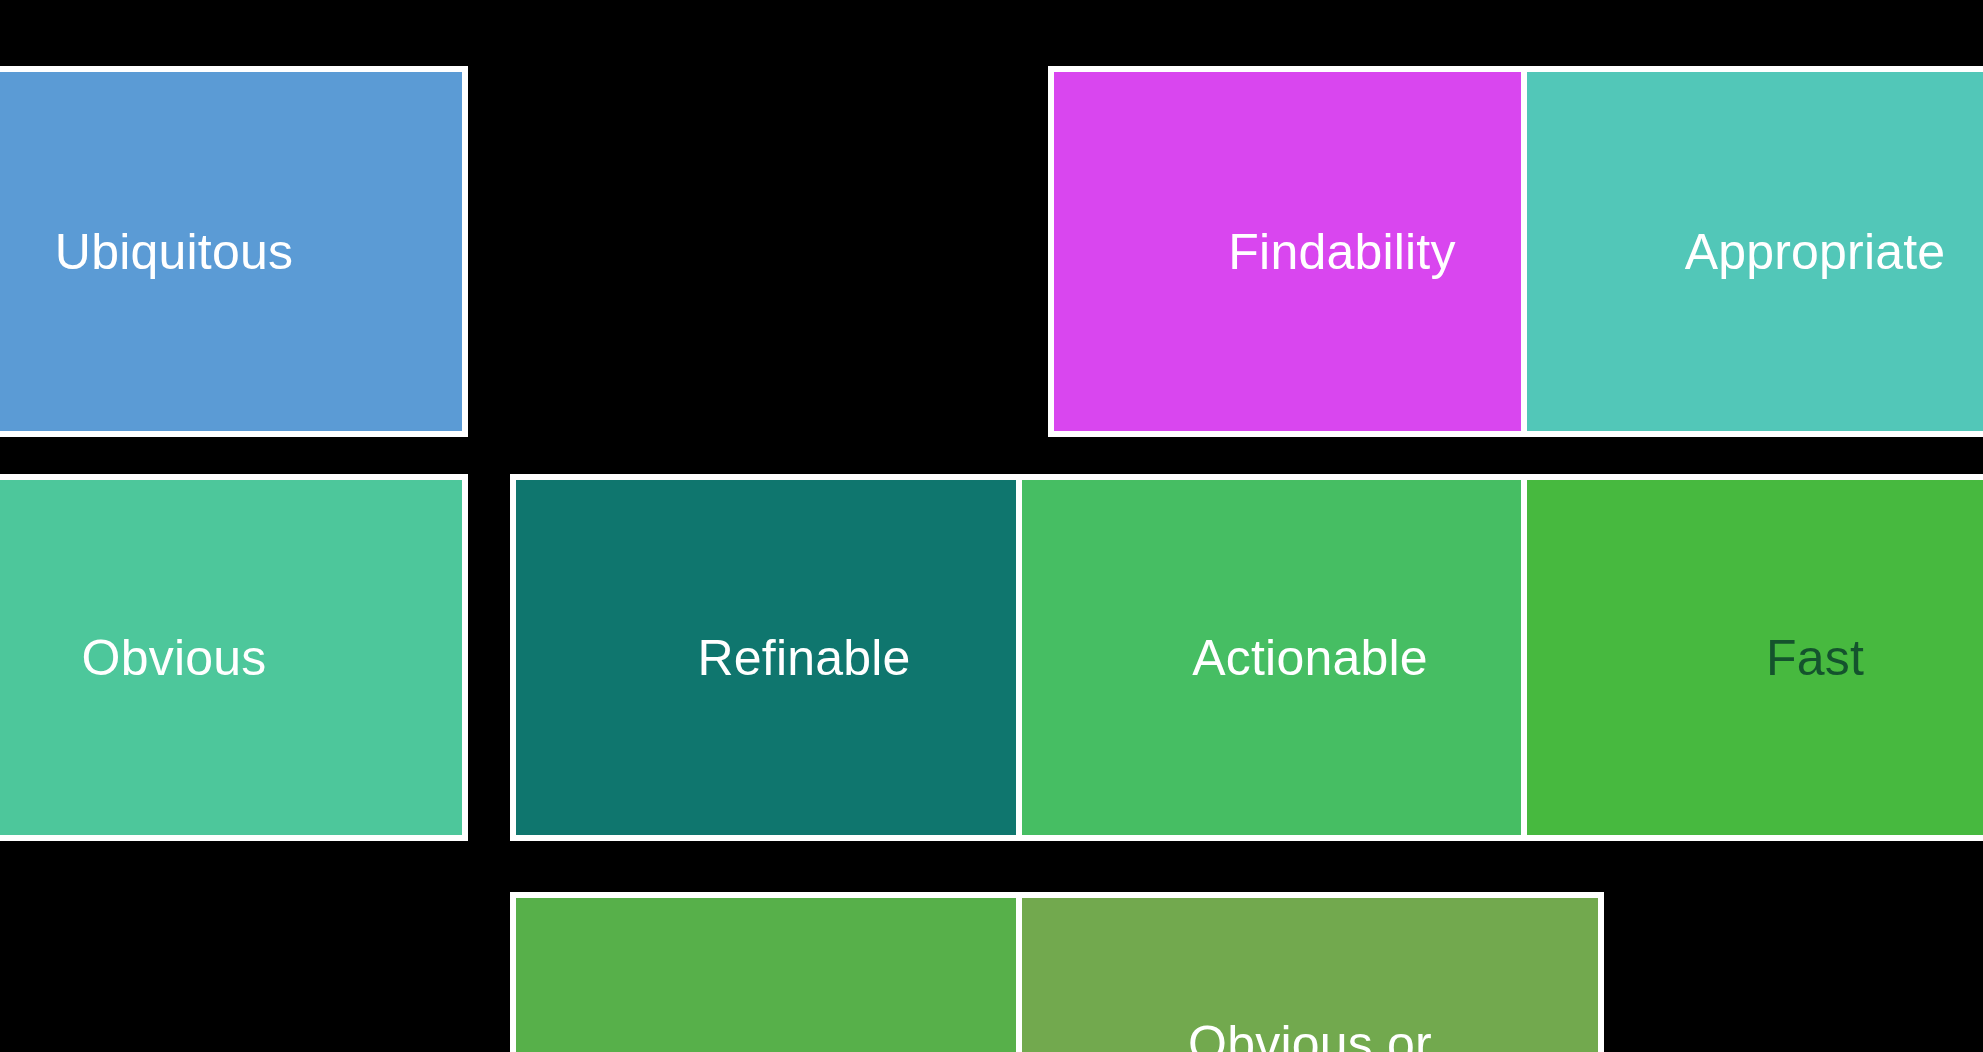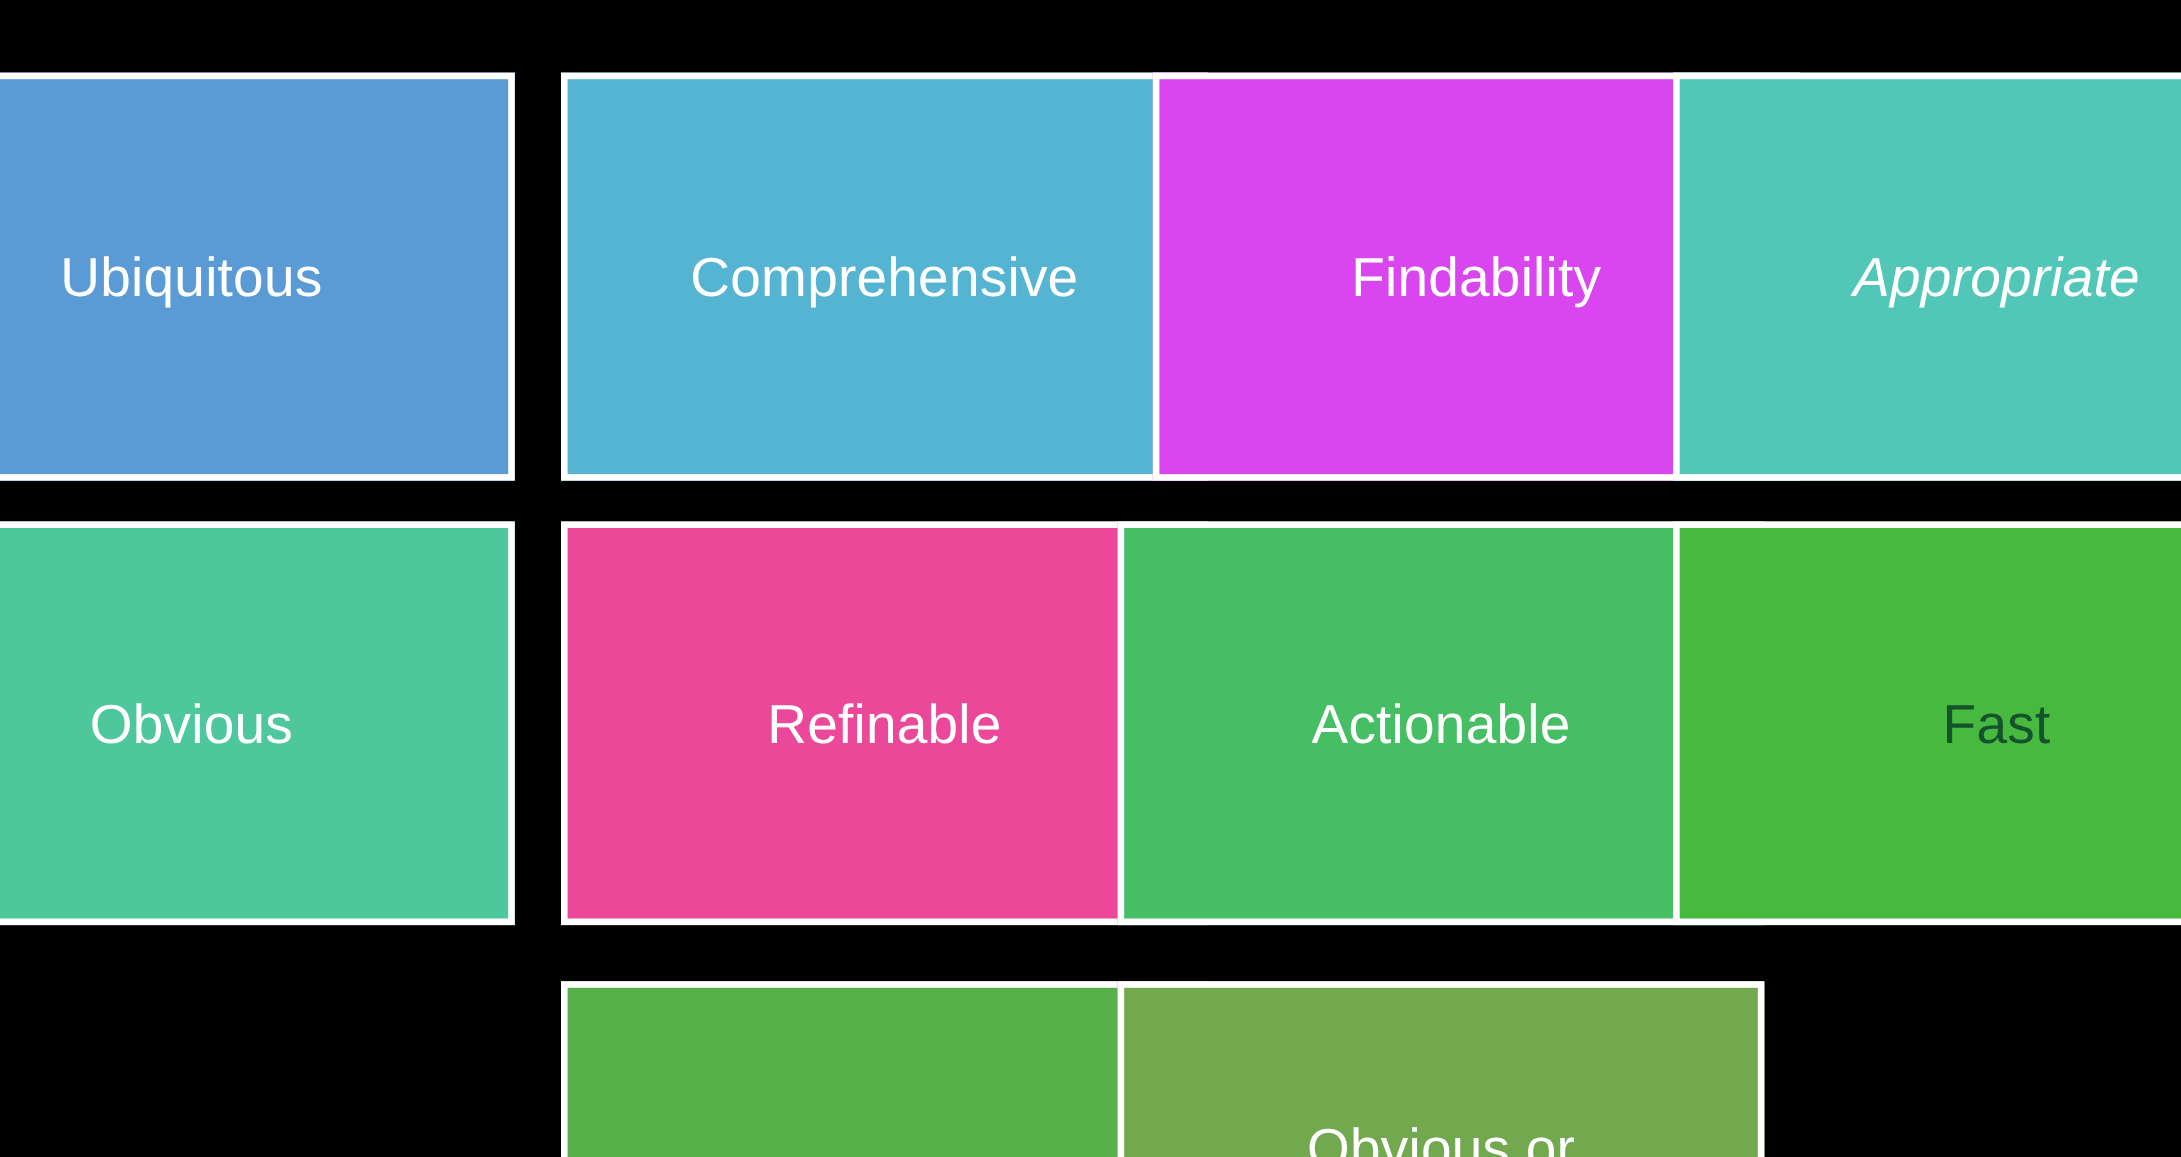--- a/index.html
+++ b/index.html
@@ -44,33 +44,30 @@
     padding: 0 10px;
   }
 </style>
 </head>
 <body>
 
 <div id="grid-canvas" style="background: rgb(0, 0, 0);">
     <div class="card" style="left: -120px; top: 66px; width: 588px; height: 371px; background: rgb(91, 155, 213); border-color: rgb(255, 255, 255);">
       <span class="card-label" style="color: rgb(255, 255, 255);">Ubiquitous</span>
     </div>
-    <div class="card" style="left: 510px; top: 66px; width: 588px; height: 371px; background: rgb(86, 180, 211); border-color: rgb(255, 255, 255);">
-      <span class="card-label" style="color: rgb(255, 255, 255);">Comprehensive</span>
-    </div>
     <div class="card" style="left: 1016px; top: 66px; width: 588px; height: 371px; background: #d946ef; border-color: rgb(255, 255, 255); margin-left: 32px;">
       <span class="card-label" style="color: rgb(255, 255, 255);">Findability</span>
     </div>
     <div class="card" style="left: 1521px; top: 66px; width: 588px; height: 371px; background: rgb(82, 199, 184); border-color: rgb(255, 255, 255);">
-      <span class="card-label" style="color: rgb(255, 255, 255); font-style: italic;">Appropriate</span>
+      <span class="card-label" style="color: rgb(255, 255, 255);">Appropriate</span>
     </div>
     <div class="card" style="left: -120px; top: 474px; width: 588px; height: 367px; background: rgb(77, 199, 155); border-color: rgb(255, 255, 255);">
       <span class="card-label" style="color: rgb(255, 255, 255);">Obvious</span>
     </div>
-    <div class="card" style="left: 510px; top: 474px; width: 588px; height: 367px; background: #ec4899; border-color: rgb(255, 255, 255);">
+    <div class="card" style="left: 510px; top: 474px; width: 588px; height: 367px; background: #0f766e; border-color: rgb(255, 255, 255);">
       <span class="card-label" style="color: rgb(255, 255, 255);">Refinable</span>
     </div>
     <div class="card" style="left: 1016px; top: 474px; width: 588px; height: 367px; background: rgb(70, 190, 99); border-color: rgb(255, 255, 255);">
       <span class="card-label" style="color: rgb(255, 255, 255);">Actionable</span>
     </div>
     <div class="card" style="left: 1521px; top: 474px; width: 588px; height: 367px; background: rgb(71, 185, 63); border-color: rgb(255, 255, 255);">
       <span class="card-label" style="color: #14532d;">Fast</span>
     </div>
     <div class="card" style="left: 510px; top: 892px; width: 588px; height: 360px; background: rgb(87, 176, 74); border-color: rgb(255, 255, 255);">
       <span class="card-label" style="color: rgb(255, 255, 255);">Consistent</span>

